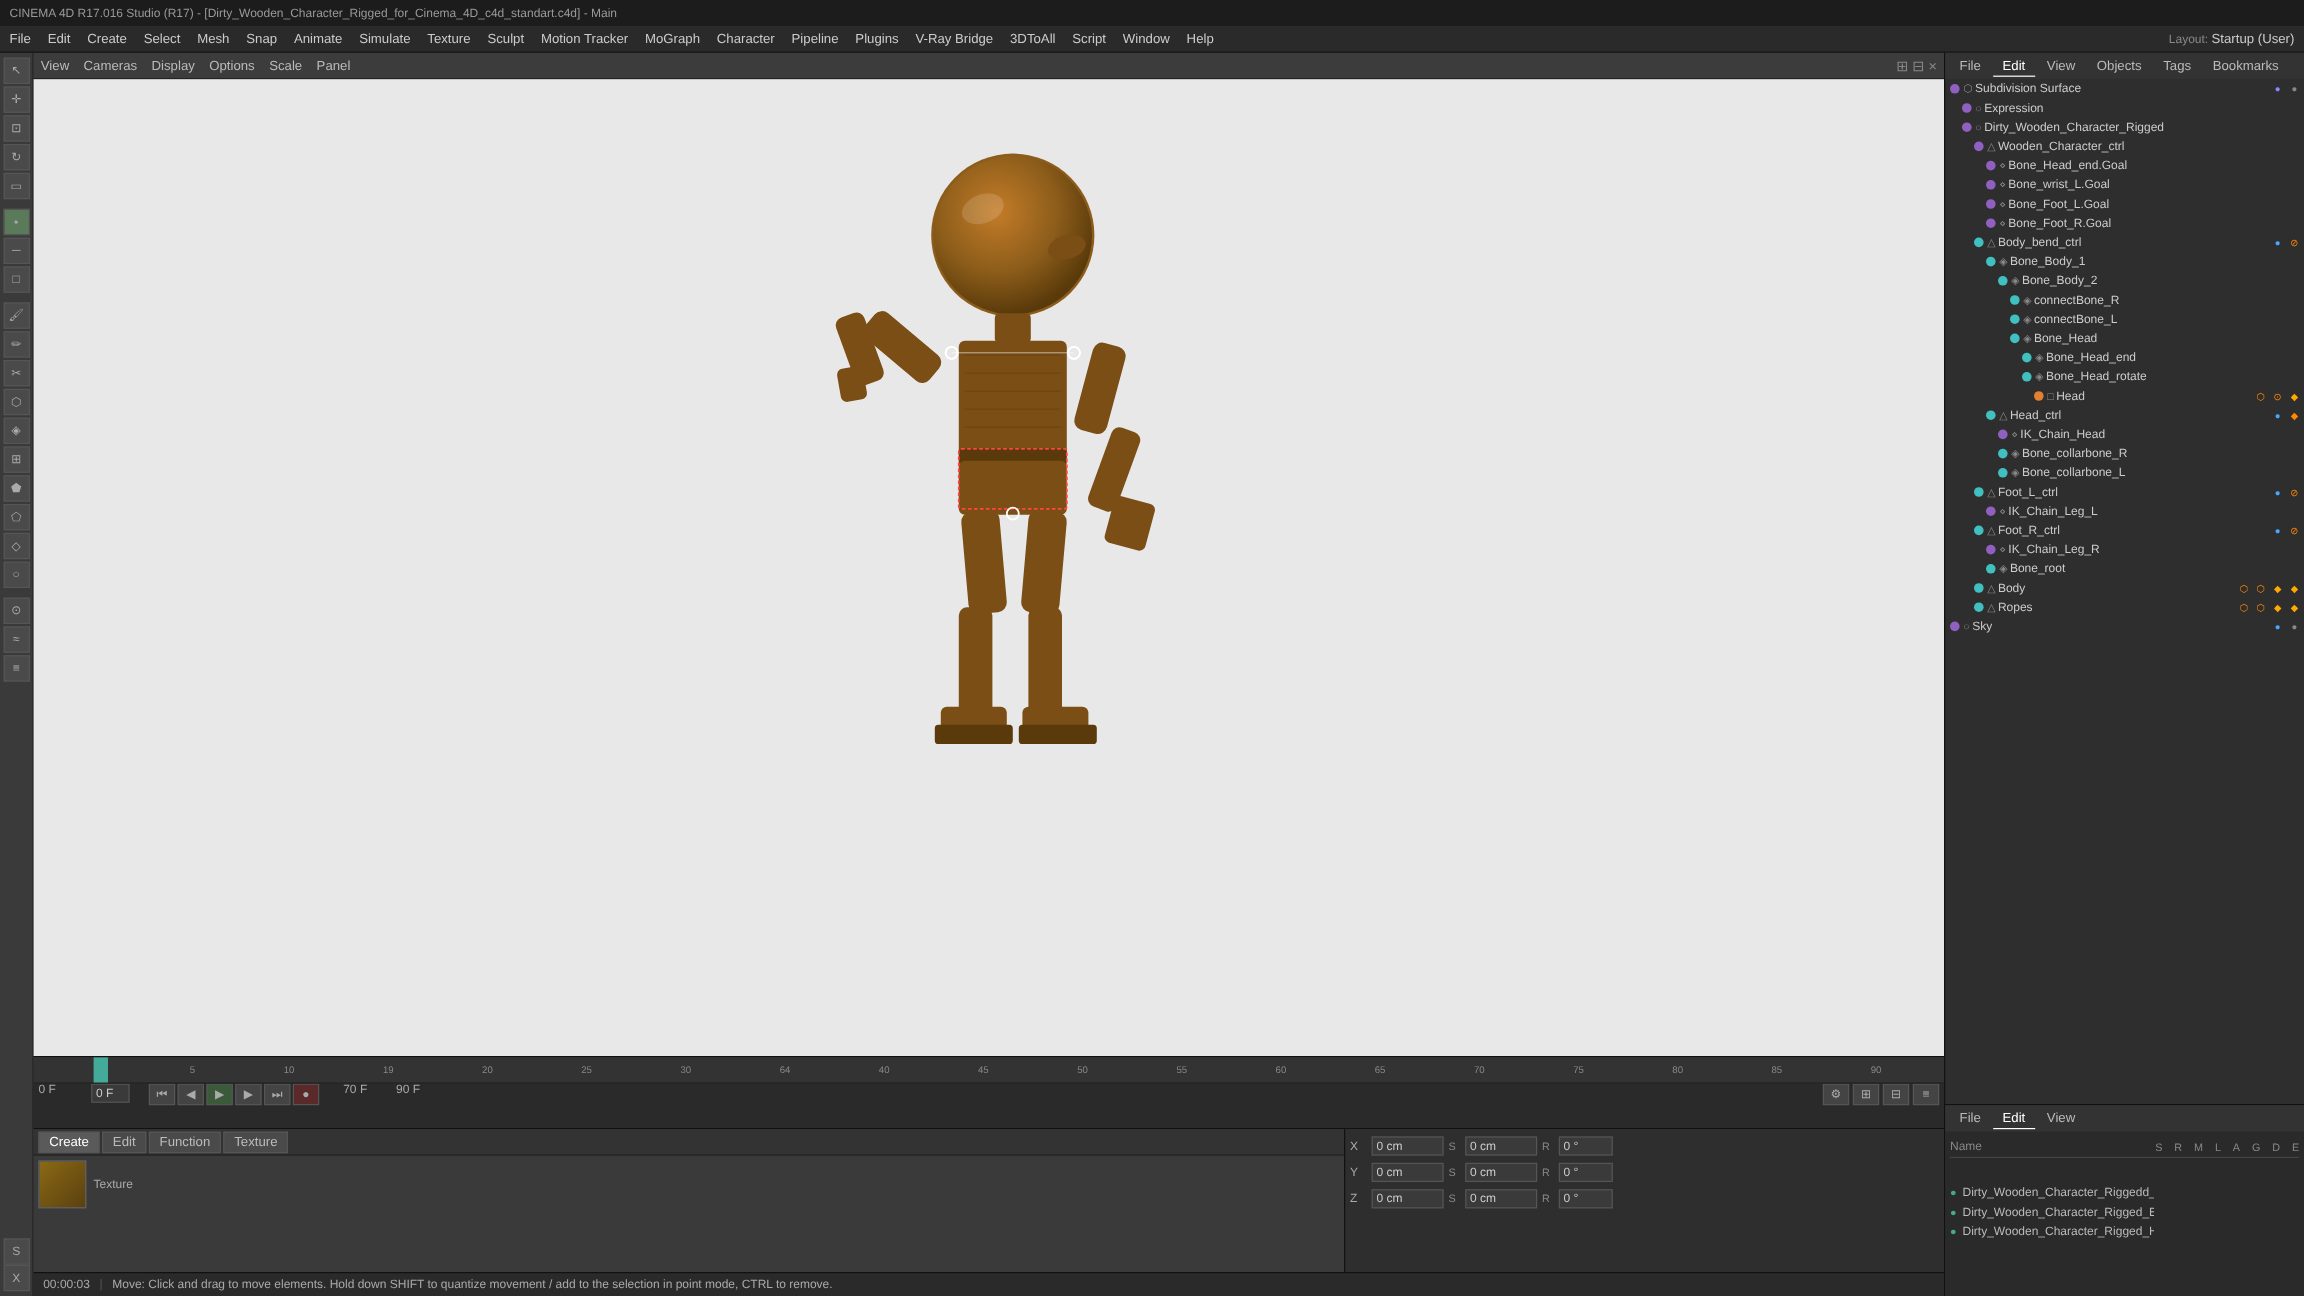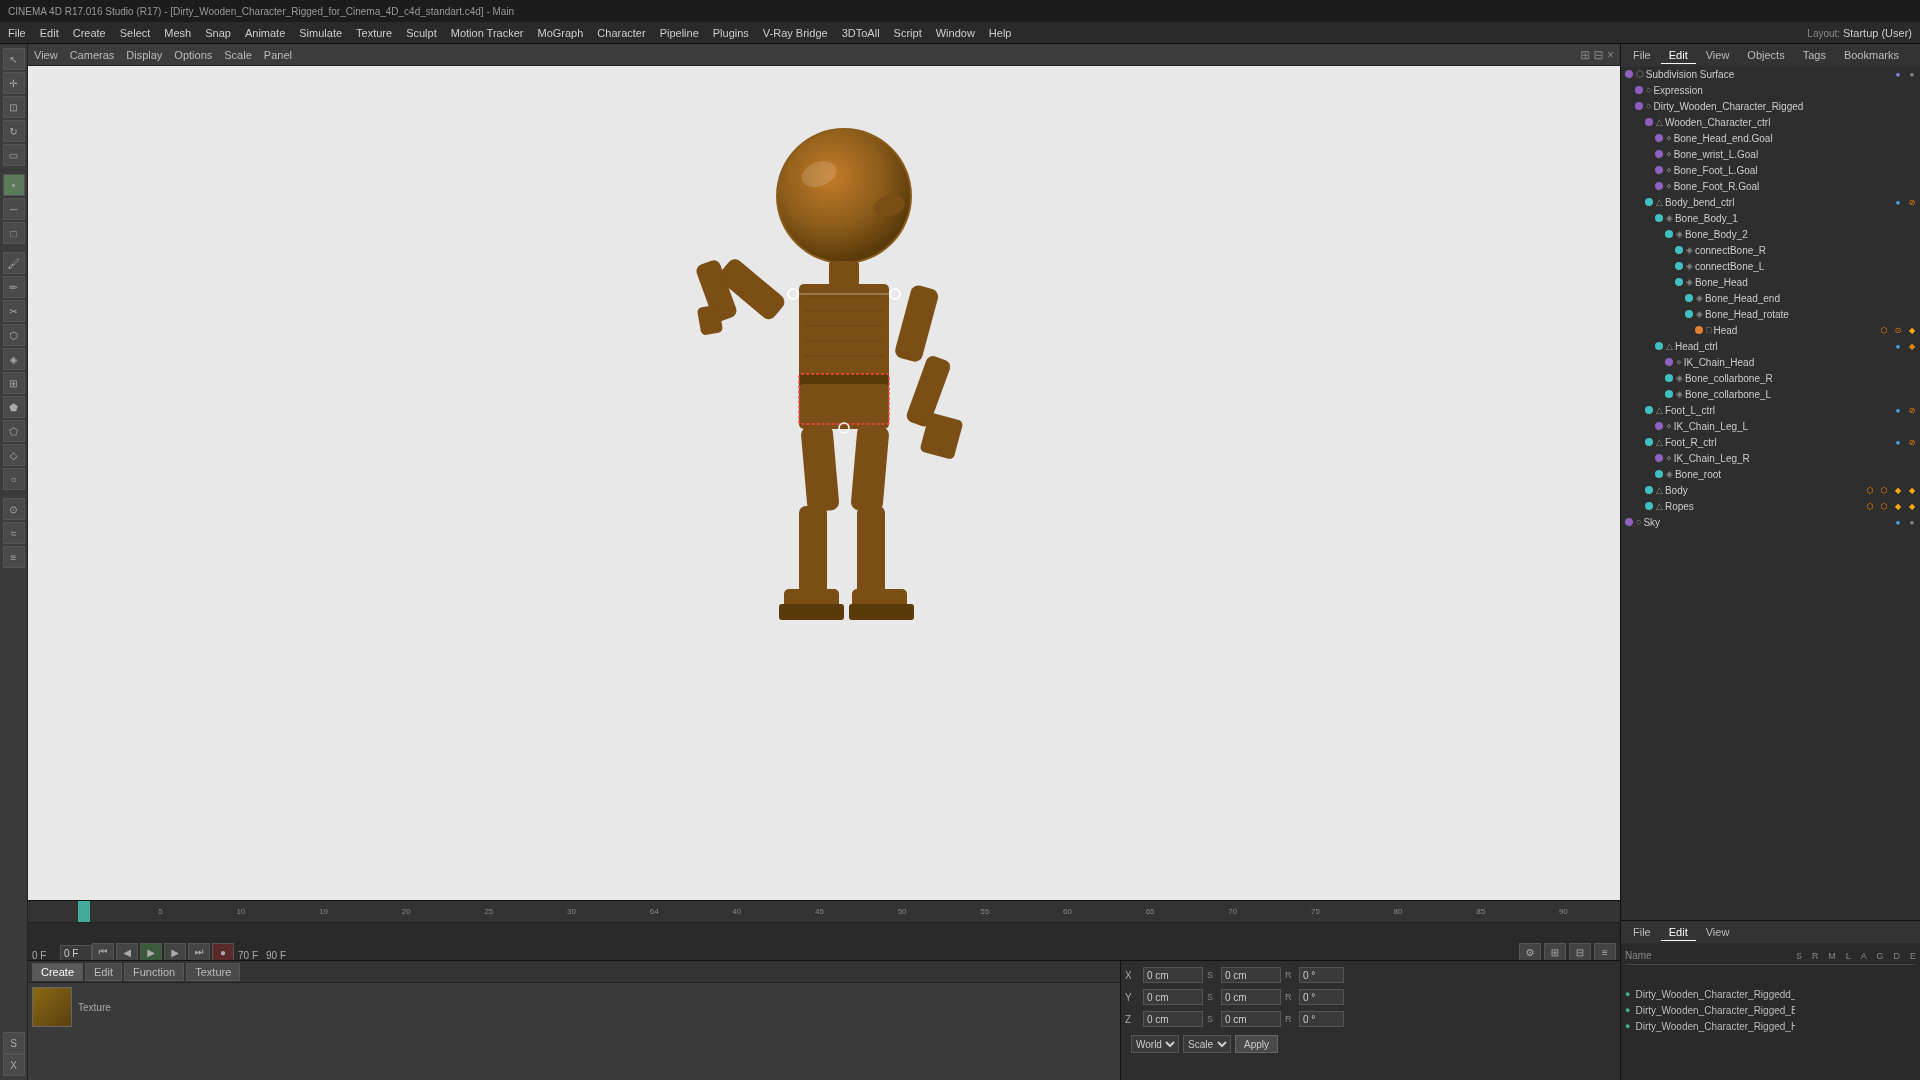--- a/index.html
+++ b/index.html
@@ -22,21 +22,21 @@
     
     #viewport-header { height: 22px; background: #3c3c3c; display: flex; align-items: center; padding: 0 6px; gap: 12px; border-bottom: 1px solid #222; }
     #viewport-header span { color: #bbb; font-size: 11px; cursor: pointer; }
 
     
     #viewport { flex: 1; background: #e8e8e8; position: relative; overflow: hidden; }
 
     
     #timeline { height: 60px; background: #2e2e2e; border-top: 1px solid #111; }
     #timeline-ruler { height: 22px; background: #333; display: flex; align-items: center; padding: 0 4px; border-bottom: 1px solid #222; position: relative; }
-    #timeline-bar { height: 38px; background: #2a2a2a; display: flex; align-items: flex-end; padding: 0 4px; gap: 0; }
+    #timeline-bar { height: 38px; background: #2a2a2a; display: flex; align-items: flex-start; padding: 0 4px; gap: 16px; }
     .tl-btn { width: 22px; height: 18px; background: #444; border: 1px solid #555; display: inline-flex; align-items: center; justify-content: center; font-size: 10px; color: #aaa; cursor: pointer; }
 
     
     #bottom-panel { height: 120px; background: #3a3a3a; border-top: 1px solid #111; display: flex; }
     #bottom-left { flex: 1; }
     #bottom-tabs { height: 22px; background: #333; display: flex; gap: 2px; padding: 0 4px; align-items: center; border-bottom: 1px solid #222; }
     .btab { padding: 2px 8px; background: #4a4a4a; color: #bbb; font-size: 11px; cursor: pointer; border: 1px solid #555; }
     .btab.active { background: #5a5a5a; color: #fff; }
     #bottom-content { display: flex; align-items: center; padding: 4px; gap: 6px; }
     .mat-preview { width: 40px; height: 40px; background: linear-gradient(135deg, #8B6914, #5a4010); border: 1px solid #666; }
@@ -334,32 +334,28 @@
           <input type="text" class="coord-input-wide" value="0 °" style="">
         </div>
         <div class="coord-row">
           <span class="coord-label">Z</span>
           <input type="text" class="coord-input" value="0 cm" style="">
           <span style="font-size:9px; color:#888; width:10px;">S</span>
           <input type="text" class="coord-input" value="0 cm" style="">
           <span style="font-size:9px; color:#888; width:10px;">R</span>
           <input type="text" class="coord-input-wide" value="0 °" style="">
         </div>
-        <div class="coord-footer">
-          <select class="coord-select">
-            <option>World</option>
-          </select>
-          <select class="coord-select">
-            <option>Scale</option>
-          </select>
-          <button class="apply-btn">Apply</button>
-        </div>
-      </div>
-    </div>
-
+      </div>
+    </div>
+
+    <div id="statusbar">
+      <span>00:00:03</span>
+      <span style="margin:0 8px; color:#555;">|</span>
+      <span>Move: Click and drag to move elements. Hold down SHIFT to quantize movement / add to the selection in point mode, CTRL to remove.</span>
+    </div>
   </div>
 
   <div id="right-panel">
     <div id="right-top">
       <div id="right-top-tabs">
         <span class="rtab">File</span>
         <span class="rtab active">Edit</span>
         <span class="rtab">View</span>
         <span class="rtab">Objects</span>
         <span class="rtab">Tags</span>

